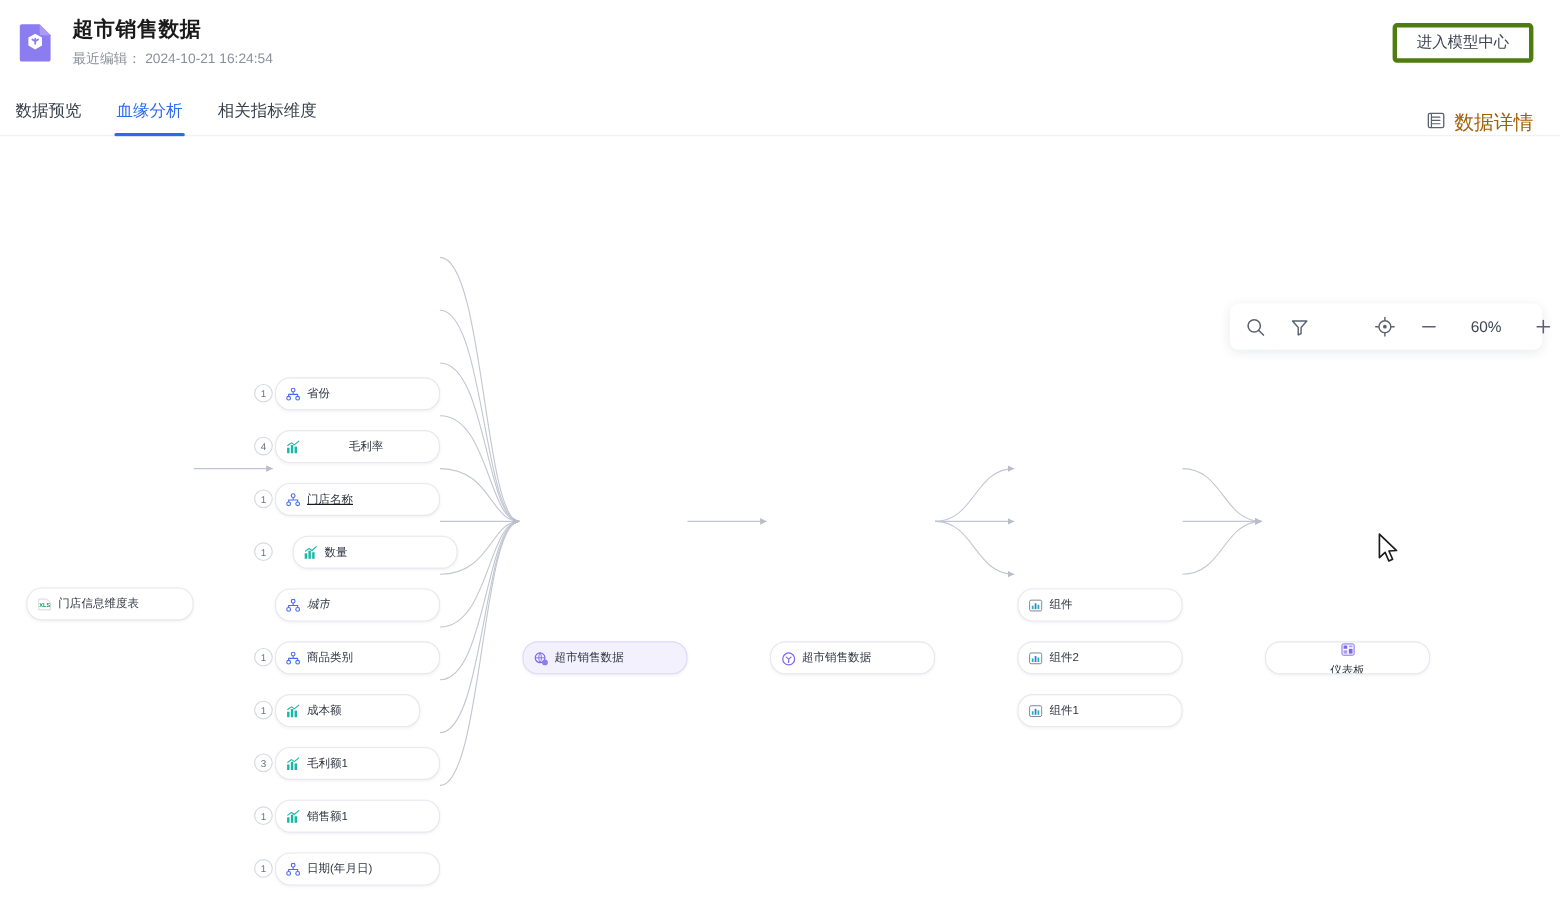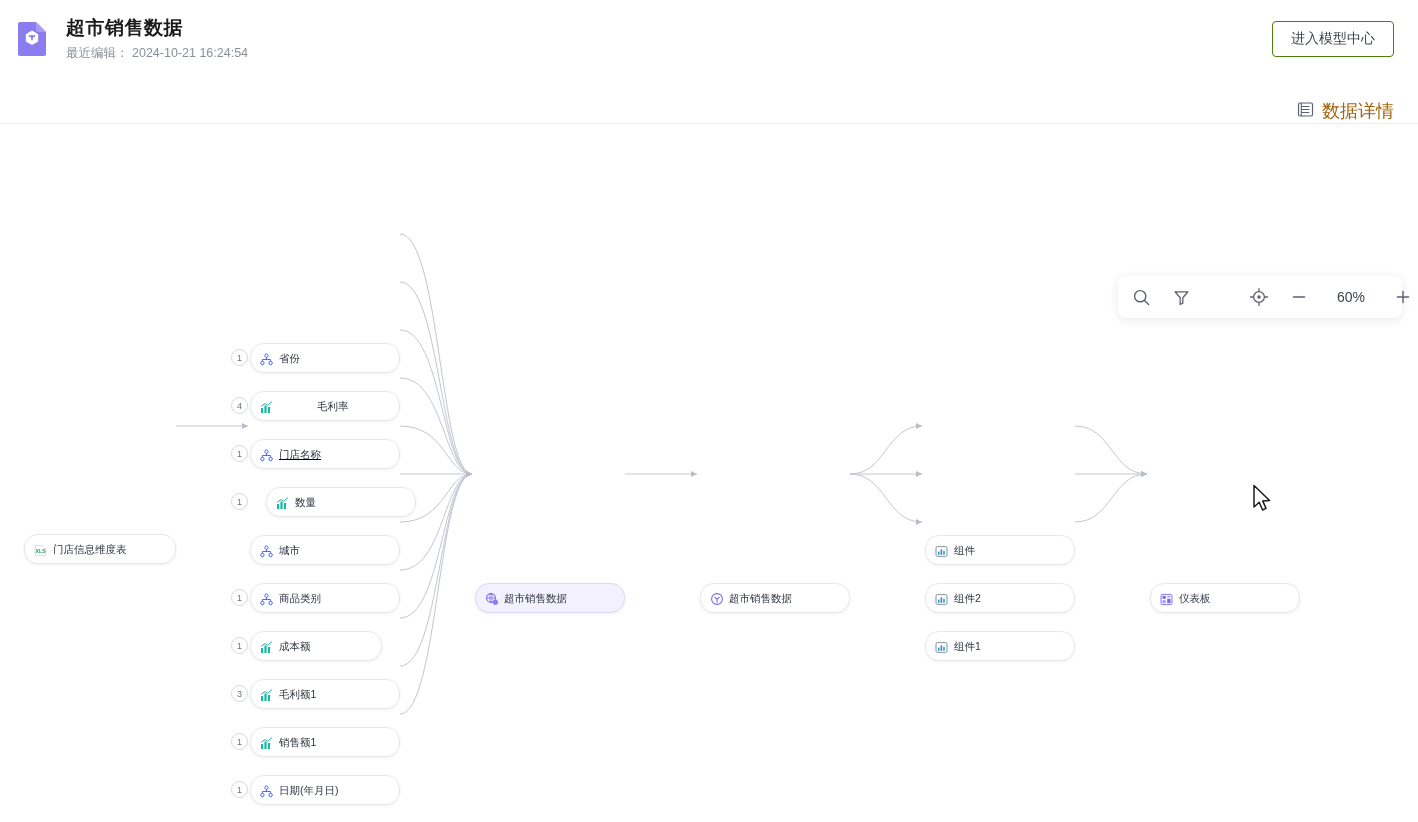--- a/index.html
+++ b/index.html
@@ -41,21 +41,21 @@
   }
   .header-actions {
     margin-left: auto;
     display: flex;
     align-items: center;
     gap: 12px;
   }
   .btn-outline {
     height: 36px;
     padding: 0 18px;
-    border: 1px solid #4d7c0f;
+    border: 4px solid #4d7c0f;
     border-radius: 4px;
     background: #fff;
     color: #3d4451;
     font-size: 14px;
     font-family: inherit;
     cursor: pointer;
     white-space: nowrap;
   }
   .btn-primary-group {
     display: flex;
@@ -220,20 +220,31 @@
     <div class="doc-title">超市销售数据</div>
     <div class="doc-sub">最近编辑： 2024-10-21 16:24:54</div>
   </div>
 
   <div class="header-actions">
     <button class="btn-outline">进入模型中心</button>
   </div>
 </div>
 
 <div class="tabbar">
+  <div class="tabs">
+    <div class="tab">
+      <span>数据预览</span>
+    </div>
+    <div class="tab active">
+      <span>血缘分析</span>
+    </div>
+    <div class="tab">
+      <span>相关指标维度</span>
+    </div>
+  </div>
   <div class="detail-link">
     <span>
       <svg width="17" height="17" viewBox="0 0 17 17">
         <rect x="1.5" y="2" width="14" height="13" rx="1.5" stroke="#5a6170" stroke-width="1.2" fill="none"></rect>
         <path d="M5 5.5h7M5 8.5h7M5 11.5h7" stroke="#5a6170" stroke-width="1.1" stroke-linecap="round"></path>
         <path d="M4.3 2v13" stroke="#5a6170" stroke-width="1.1"></path>
       </svg>
     </span>
     <span>数据详情</span>
   </div>
@@ -371,21 +382,21 @@
       <svg width="13" height="13" viewBox="0 0 13 13">
           <rect x="1" y="7" width="2.2" height="5" fill="#19b8a6"></rect>
           <rect x="4.4" y="4.6" width="2.2" height="7.4" fill="#19b8a6"></rect>
           <rect x="7.8" y="6" width="2.2" height="6" fill="#19b8a6"></rect>
           <path d="M1.6 5L5 2.6l2.6 1.8L11.6 1" stroke="#19b8a6" stroke-width="1" fill="none" stroke-linecap="round"></path>
         </svg>
     </span>
     <span class="node-label">数量</span>
   </div>
 
-  <div class="node" style="left:250px; top:411px; width:150px;">
+  <div class="node" style="left:250px; top:411px; width:150px;font-style:italic;">
     <span class="node-icon">
       <svg width="13" height="13" viewBox="0 0 13 13">
           <circle cx="6.5" cy="2.6" r="1.7" stroke="#4a6cf0" stroke-width="1" fill="none"></circle>
           <circle cx="2.4" cy="10" r="1.7" stroke="#4a6cf0" stroke-width="1" fill="none"></circle>
           <circle cx="10.6" cy="10" r="1.7" stroke="#4a6cf0" stroke-width="1" fill="none"></circle>
           <path d="M6.5 4.3v2.2M2.4 8.3V6.5h8.2v1.8" stroke="#4a6cf0" stroke-width="1" fill="none"></path>
         </svg>
     </span>
     <span class="node-label">城市</span>
   </div>
@@ -513,21 +524,21 @@
       <svg width="13" height="13" viewBox="0 0 13 13">
           <rect x="1" y="1.6" width="11" height="9.8" rx="1.4" stroke="#7f8796" stroke-width=".9" fill="none"></rect>
           <rect x="3" y="6.6" width="1.6" height="3.2" fill="#19b8a6"></rect>
           <rect x="5.6" y="4.4" width="1.6" height="5.4" fill="#4a6cf0"></rect>
           <rect x="8.2" y="5.8" width="1.6" height="4" fill="#19b8a6"></rect>
         </svg>
     </span>
     <span class="node-label">组件1</span>
   </div>
 
-  <div class="node" style="left:1150px; top:459px; width:150px;">
+  <div class="node" style="left:1150px; top:459px; width:150px;flex-direction:column;">
     <span class="node-icon">
       <svg width="13" height="13" viewBox="0 0 13 13">
           <rect x="1" y="1.4" width="11" height="10.2" rx="1.2" stroke="#7b68e8" stroke-width=".9" fill="none"></rect>
           <rect x="2.4" y="2.8" width="3.4" height="3" fill="#7b68e8"></rect>
           <rect x="7.2" y="2.8" width="3.4" height="1.6" fill="#a99bf7"></rect>
           <rect x="2.4" y="7.2" width="3.4" height="3" fill="#a99bf7"></rect>
           <rect x="7.2" y="5.8" width="3.4" height="4.4" fill="#7b68e8"></rect>
         </svg>
     </span>
     <span class="node-label">仪表板</span>

